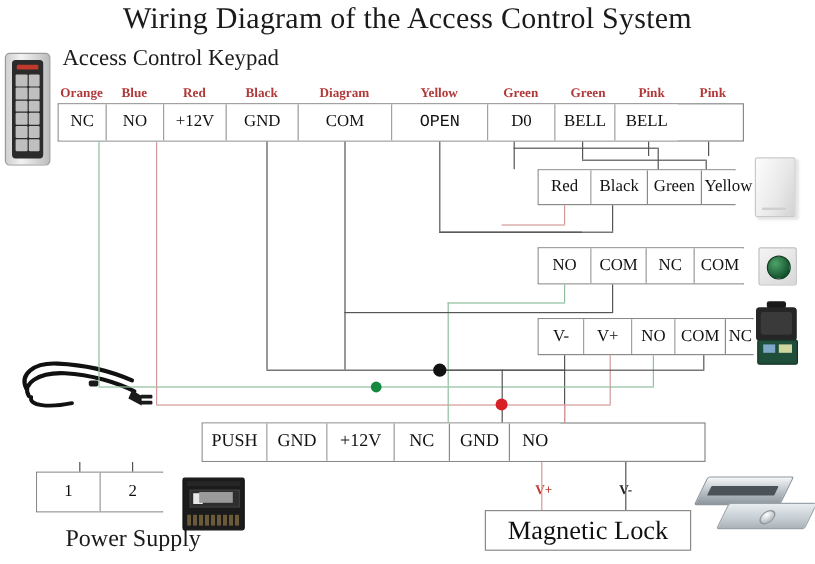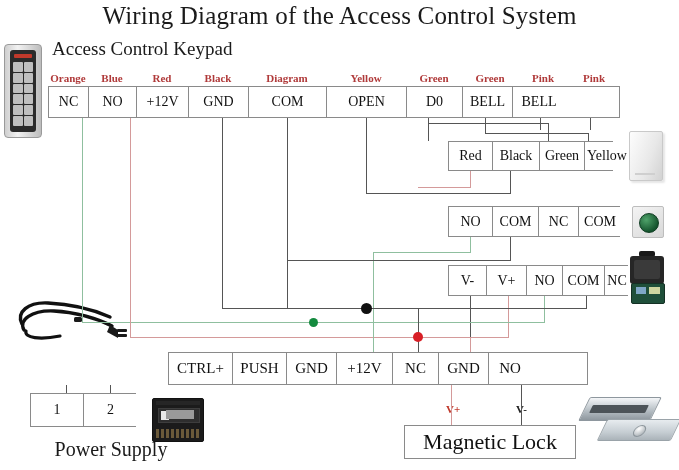--- a/index.html
+++ b/index.html
@@ -183,21 +183,21 @@
       <div class="wl" style="flex: 0 0 50px;">Pink</div>
       <div class="wl" style="flex: 0 0 52px;">Pink</div>
     </div>
 
   <div class="abs strip" id="kp-strip" style="left:48px;top:86px;width:572px;height:32px;">
       <div class="cell" style="flex: 0 0 40px;">NC</div>
       <div class="cell" style="flex: 0 0 48px;">NO</div>
       <div class="cell" style="flex: 0 0 52px;">+12V</div>
       <div class="cell" style="flex: 0 0 60px;">GND</div>
       <div class="cell" style="flex: 0 0 78px;">COM</div>
-      <div class="cell" style="flex: 0 0 80px;">OPEN</div>
+      <div class="cell" style="flex: 0 0 80px; font-family: Liberation Mono, monospace;">OPEN</div>
       <div class="cell" style="flex: 0 0 56px;">D0</div>
       <div class="cell" style="flex: 0 0 50px;">BELL</div>
       <div class="cell" style="flex: 0 0 52px;">BELL</div>
     </div>
 
   <div class="abs strip" id="rd-strip" style="left:448px;top:141px;width:165px;height:30px;">
       <div class="cell" style="flex: 0 0 44px;">Red</div>
       <div class="cell" style="flex: 0 0 47px;">Black</div>
       <div class="cell" style="flex: 0 0 45px;">Green</div>
       <div class="cell" style="flex: 0 0 44px;">Yellow</div>
@@ -212,21 +212,20 @@
 
   <div class="abs strip" id="lk-strip" style="left:448px;top:265px;width:180px;height:31px;">
       <div class="cell" style="flex: 0 0 38px;">V-</div>
       <div class="cell" style="flex: 0 0 40px;">V+</div>
       <div class="cell" style="flex: 0 0 36px;">NO</div>
       <div class="cell" style="flex: 0 0 42px;">COM</div>
       <div class="cell" style="flex: 0 0 24px;">NC</div>
     </div>
 
   <div class="abs strip" id="ct-strip" style="left:168px;top:352px;width:420px;height:33px;">
-      <div class="cell big" style="flex: 0 0 64px;">CTRL+</div>
       <div class="cell big" style="flex: 0 0 54px;">PUSH</div>
       <div class="cell big" style="flex: 0 0 50px;">GND</div>
       <div class="cell big" style="flex: 0 0 56px;">+12V</div>
       <div class="cell big" style="flex: 0 0 46px;">NC</div>
       <div class="cell big" style="flex: 0 0 50px;">GND</div>
       <div class="cell big" style="flex: 0 0 42px;">NO</div>
     </div>
 
 
   <div class="abs strip" id="ps-strip" style="left:30px;top:393px;width:106px;height:34px;">

